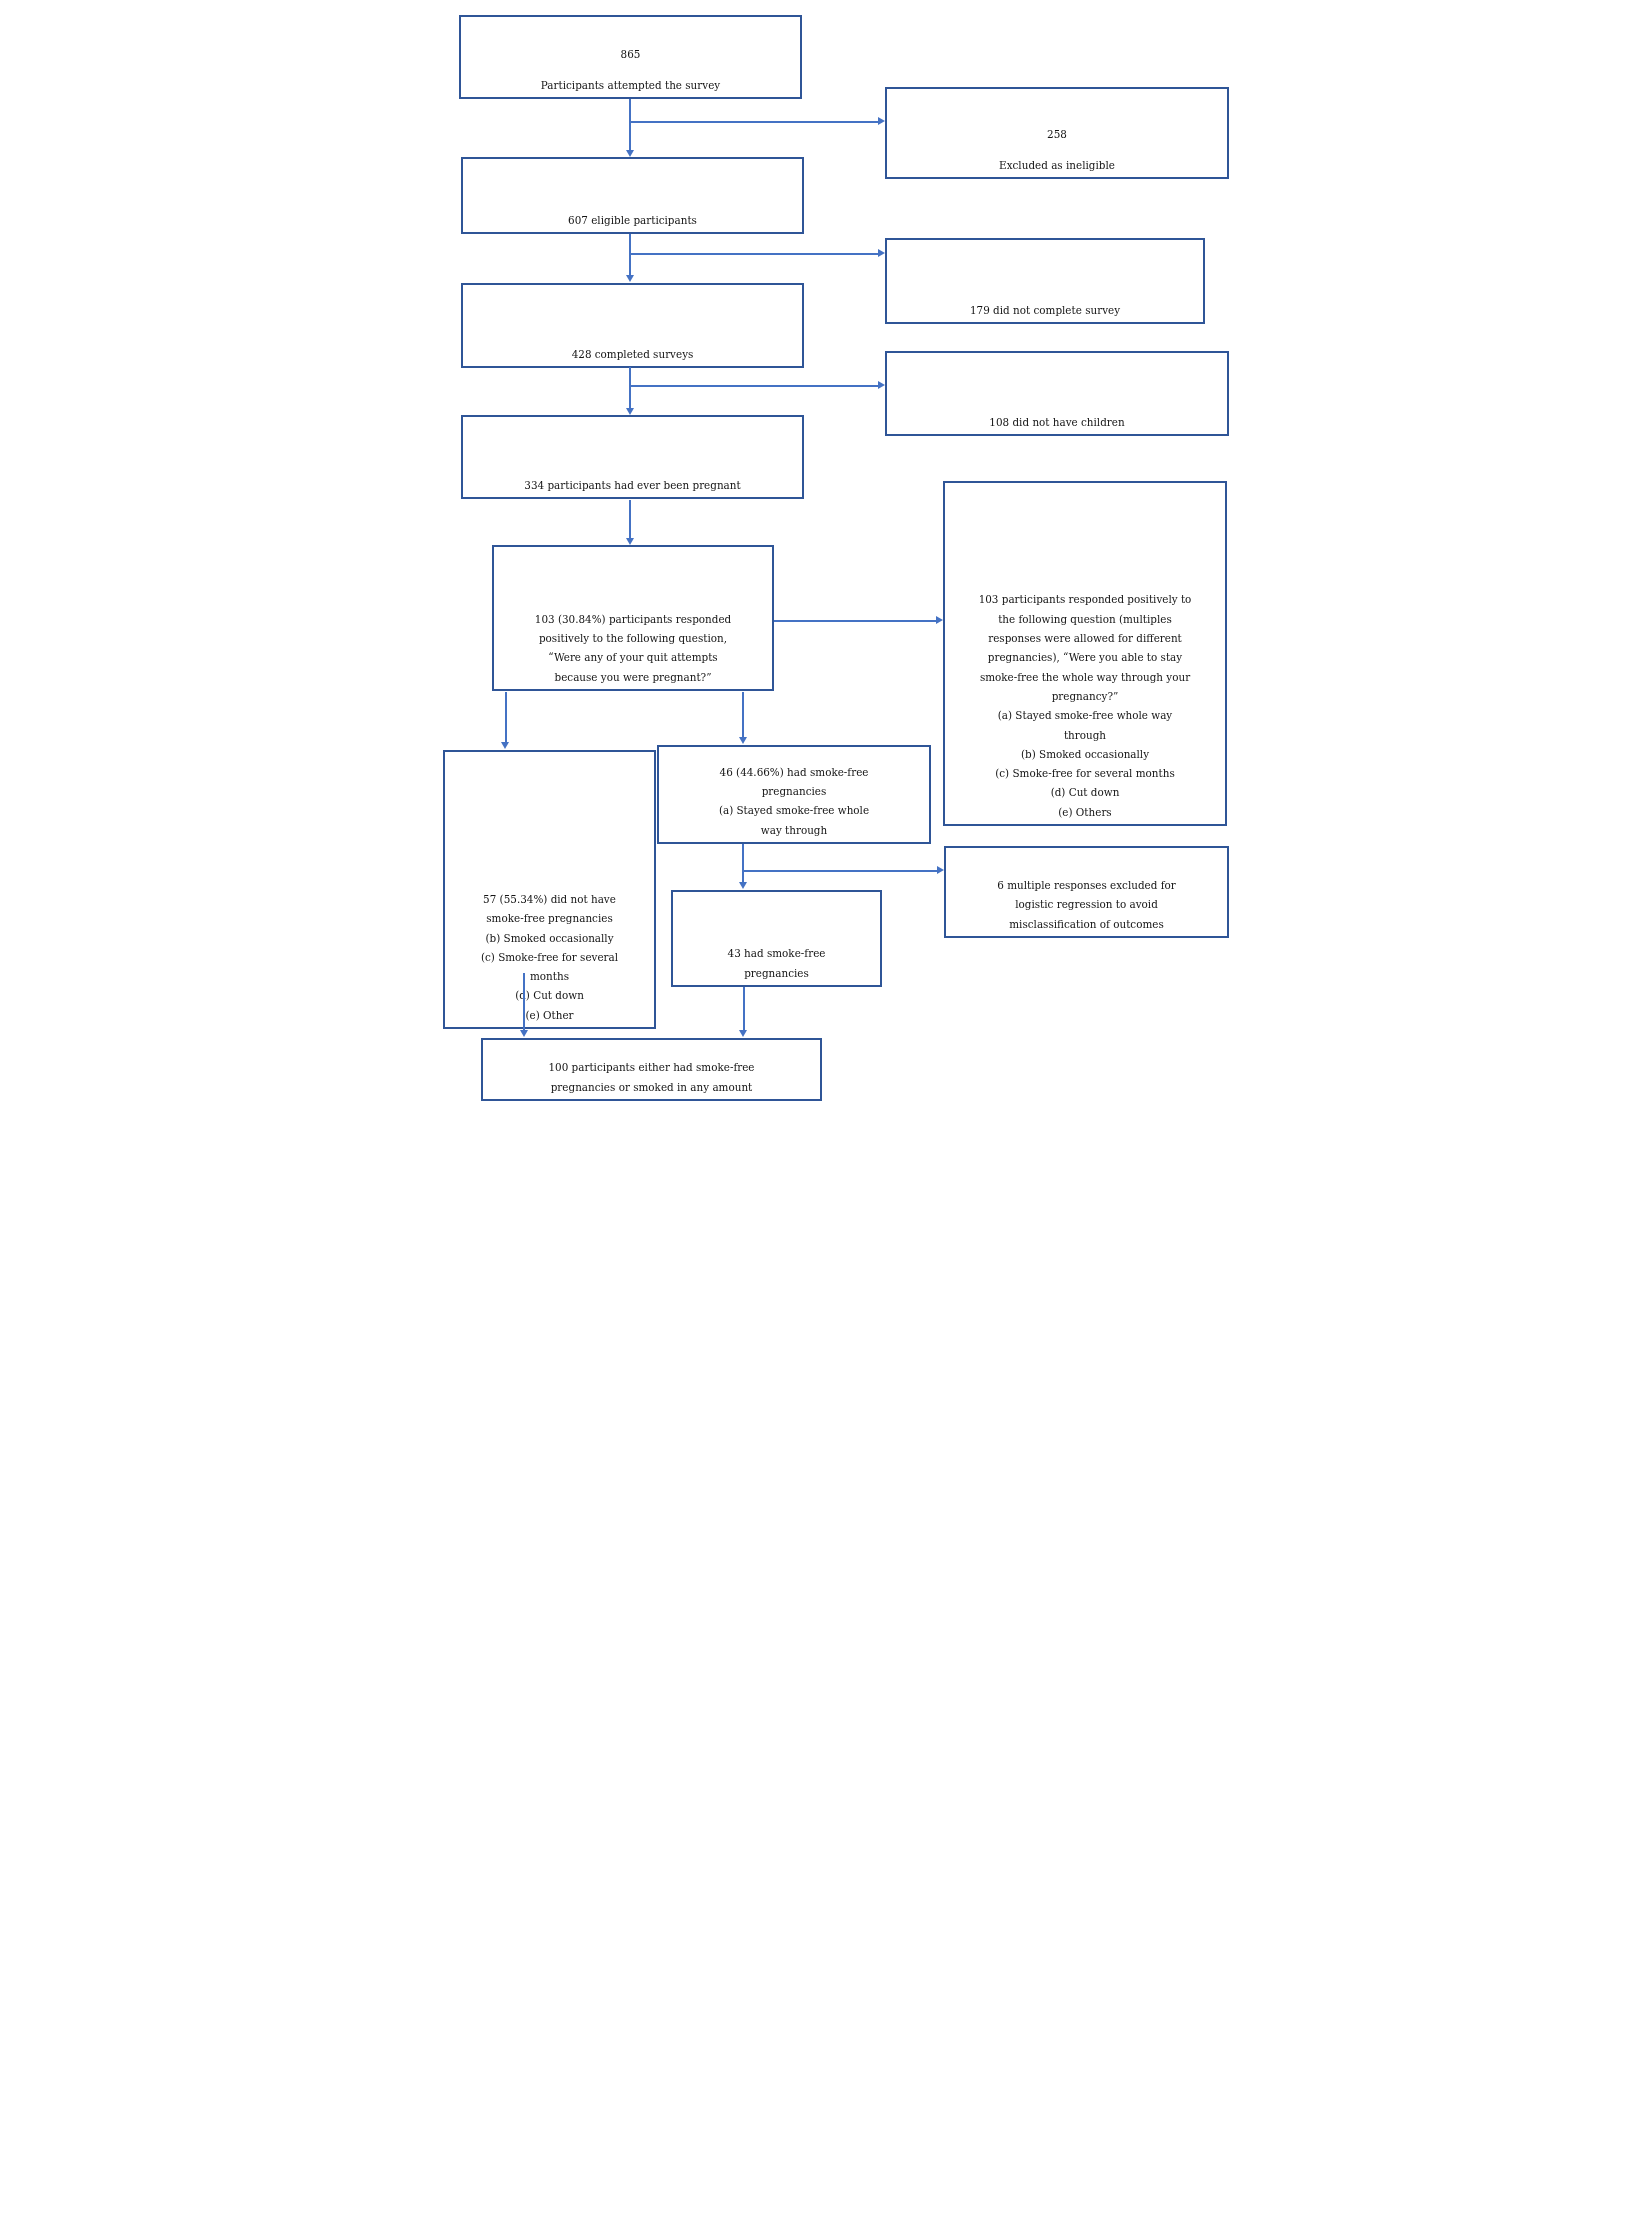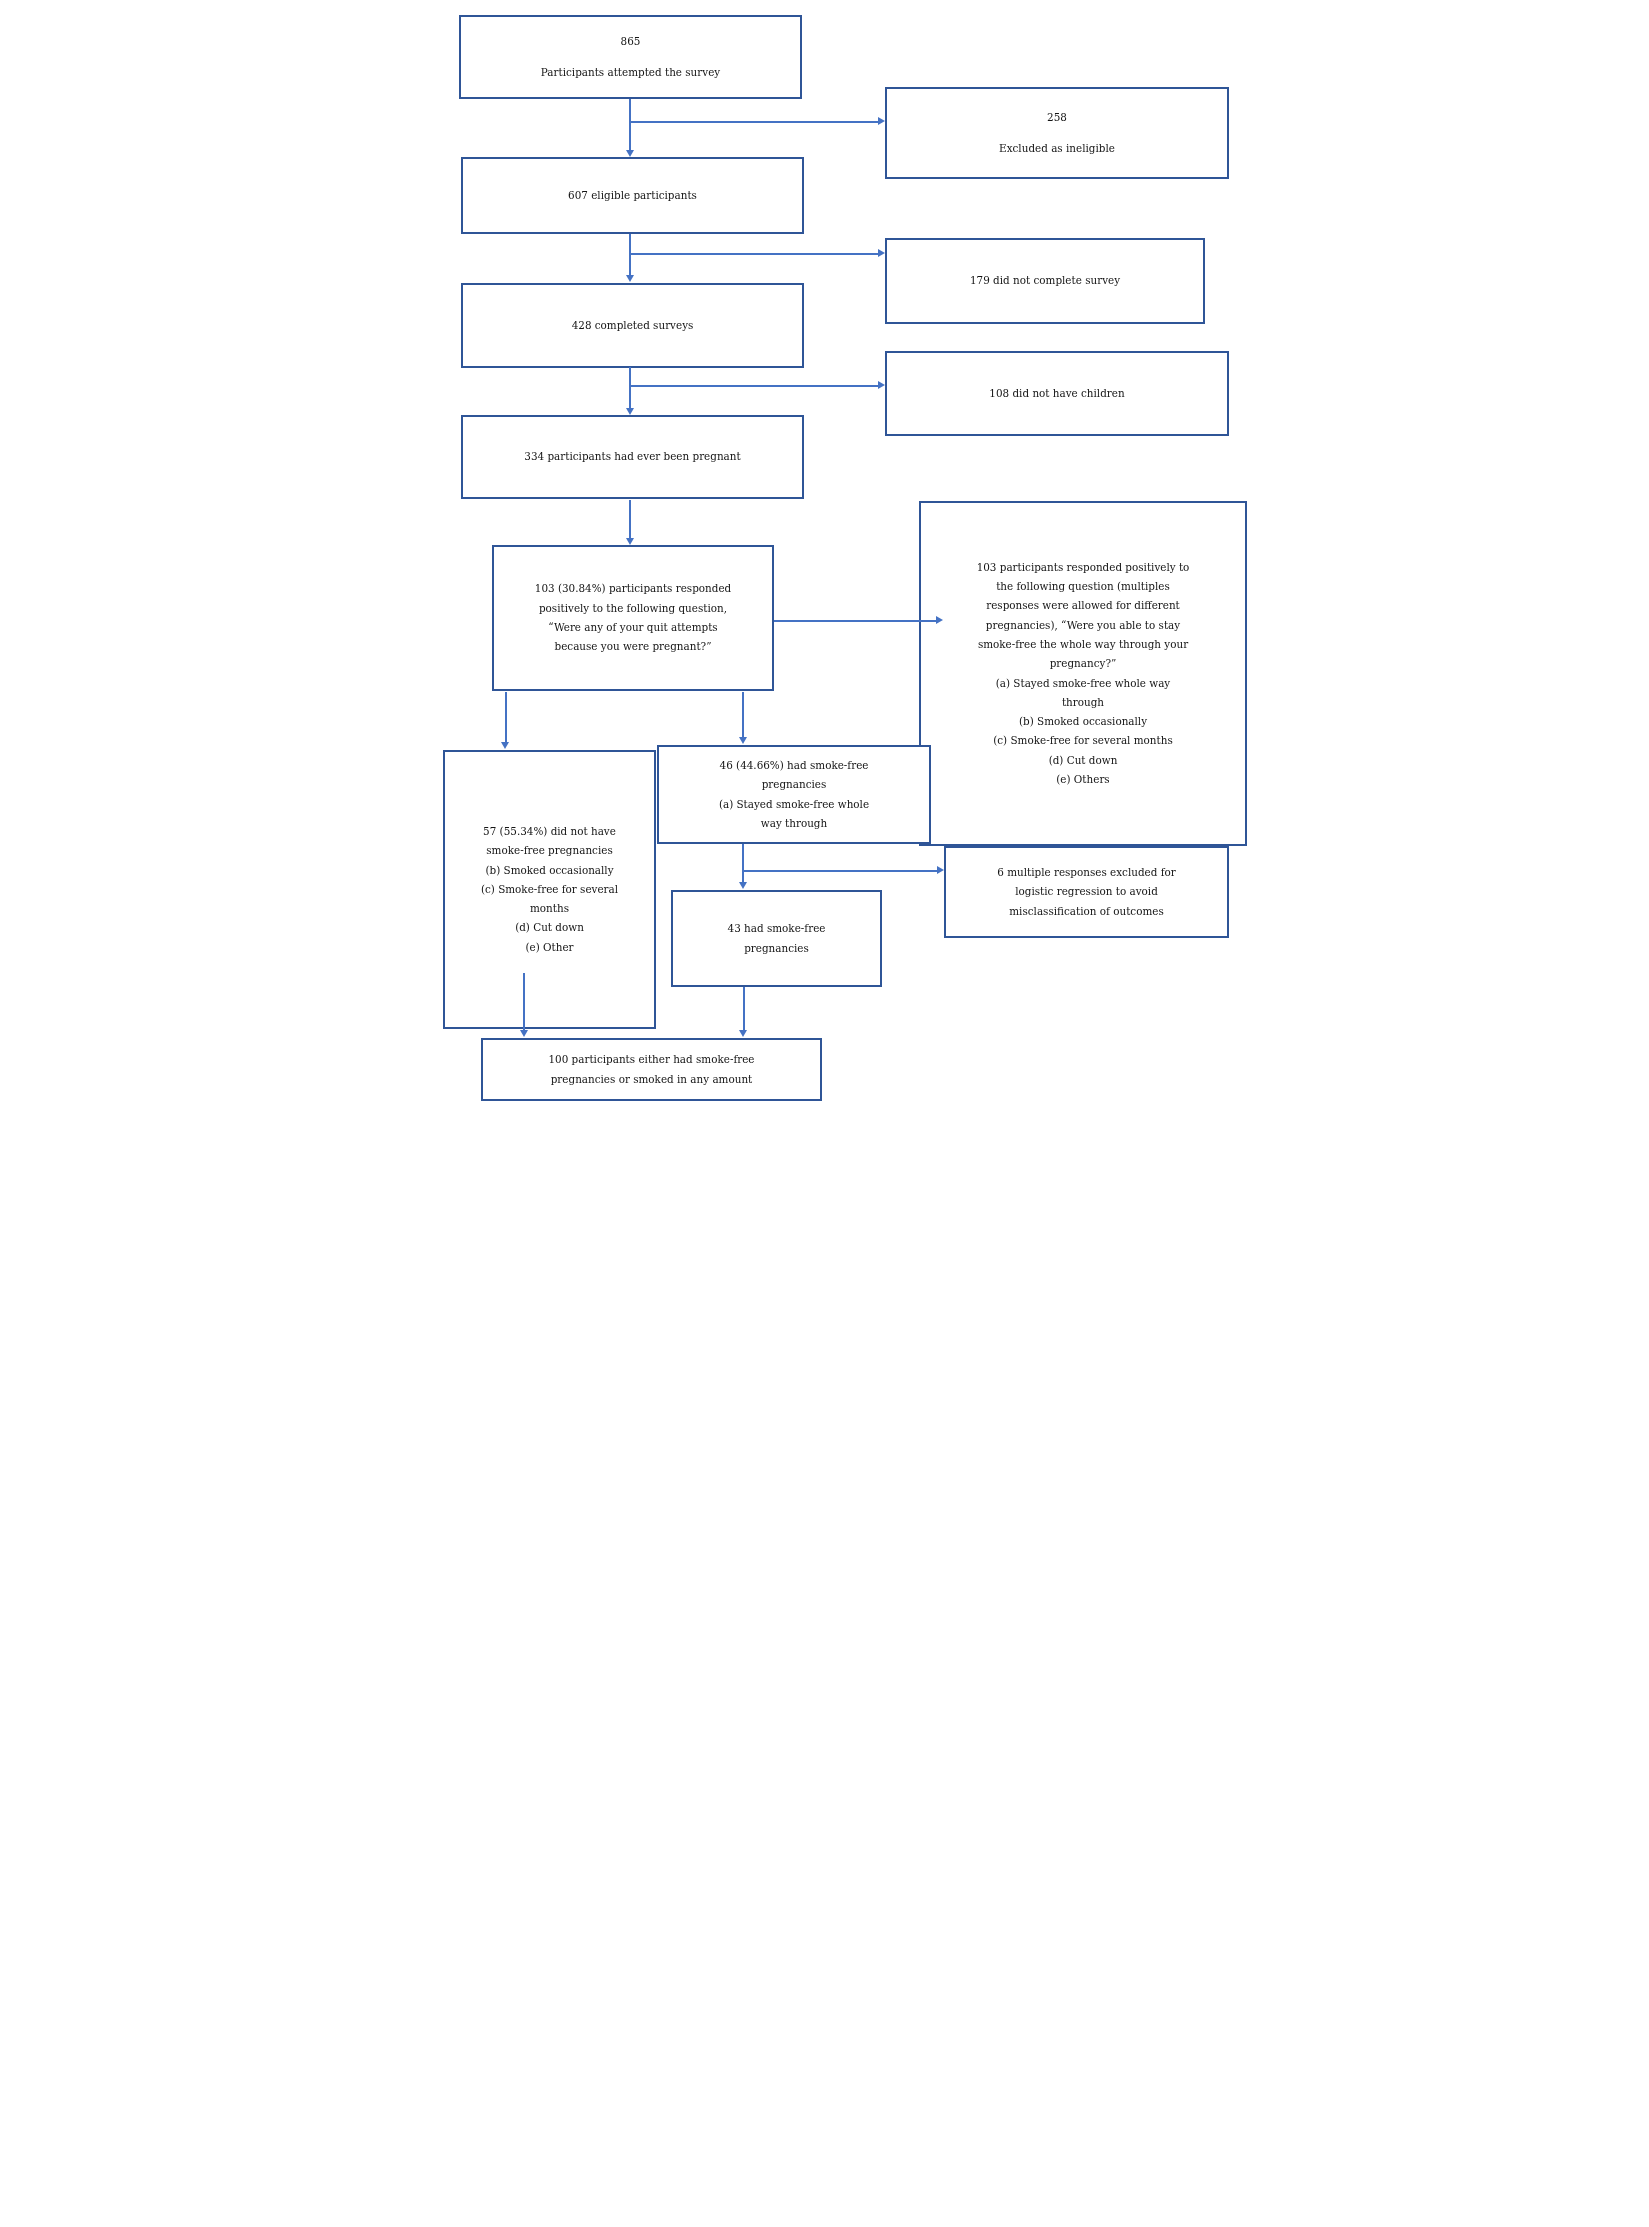--- a/index.html
+++ b/index.html
@@ -20,21 +20,21 @@
     color:var(--text);
   }
   .box{
     position:absolute;
     box-sizing:border-box;
     border:2px solid var(--box-border);
     background:#fff;
     display:flex;
     flex-direction:column;
     align-items:center;
-    justify-content:center;
+    justify-content:flex-end;
     text-align:center;
     font-size:10.4px;
     line-height:19.3px;
     overflow:hidden;
     padding:2px 6px;
   }
   .box p{margin:0;}
   .two-line{gap:11px;}
   .vline{position:absolute;width:1.5px;background:var(--arrow);}
   .hline{position:absolute;height:1.5px;background:var(--arrow);}
@@ -46,21 +46,21 @@
     border-left:7.4px solid var(--arrow);}
   
   #b1{left:47px;top:15px;width:343px;height:84px;}
   #b2{left:473px;top:87px;width:344px;height:92px;}
   #b3{left:49px;top:157px;width:343px;height:77px;}
   #b4{left:473px;top:238px;width:320px;height:86px;}
   #b5{left:49px;top:283px;width:343px;height:85px;}
   #b6{left:473px;top:351px;width:344px;height:85px;}
   #b7{left:49px;top:415px;width:343px;height:84px;}
   #b8{left:80px;top:545px;width:282px;height:146px;}
-  #b9{left:507px;top:481px;width:328px;height:345px;margin-top:20px;}
+  #b9{left:531px;top:481px;width:284px;height:345px;}
   #b10{left:3px;top:750px;width:213px;height:279px;margin-left:28px;}
   #b11{left:245px;top:745px;width:274px;height:99px;}
   #b12{left:532px;top:846px;width:285px;height:92px;}
   #b13{left:259px;top:890px;width:211px;height:97px;}
   #b14{left:69px;top:1038px;width:341px;height:63px;}
   
   #b8 p{max-width:198px;}
   #b9 p{max-width:213px;}
   #b10 p{max-width:149px;}
   #b11 p{max-width:171px;}

